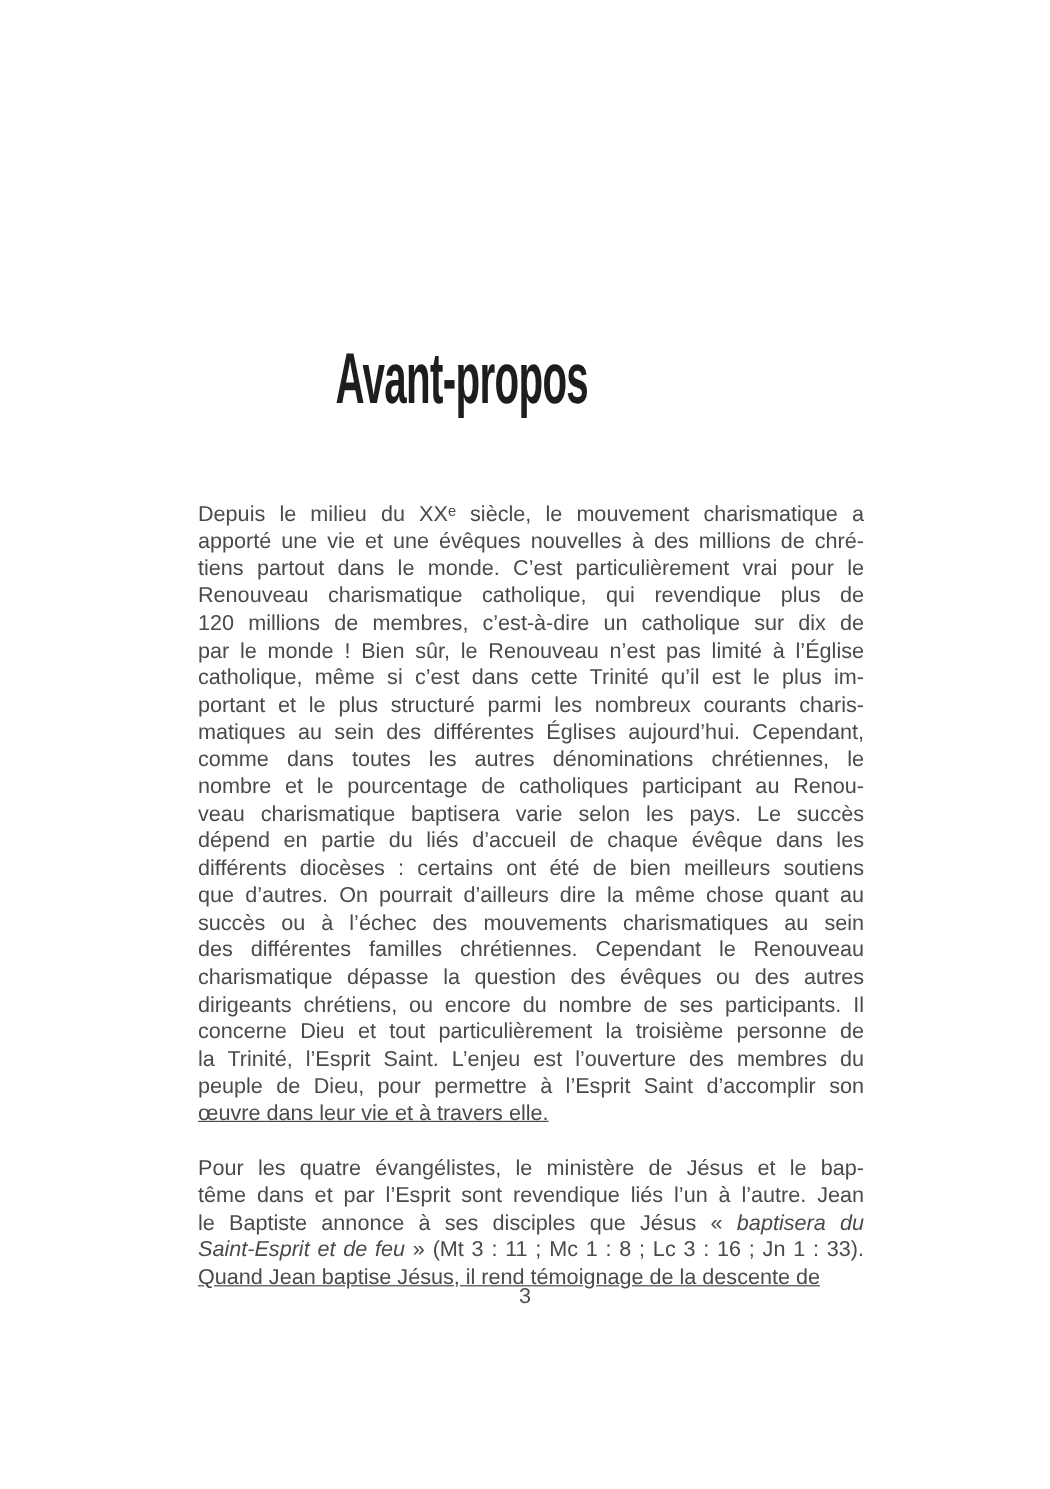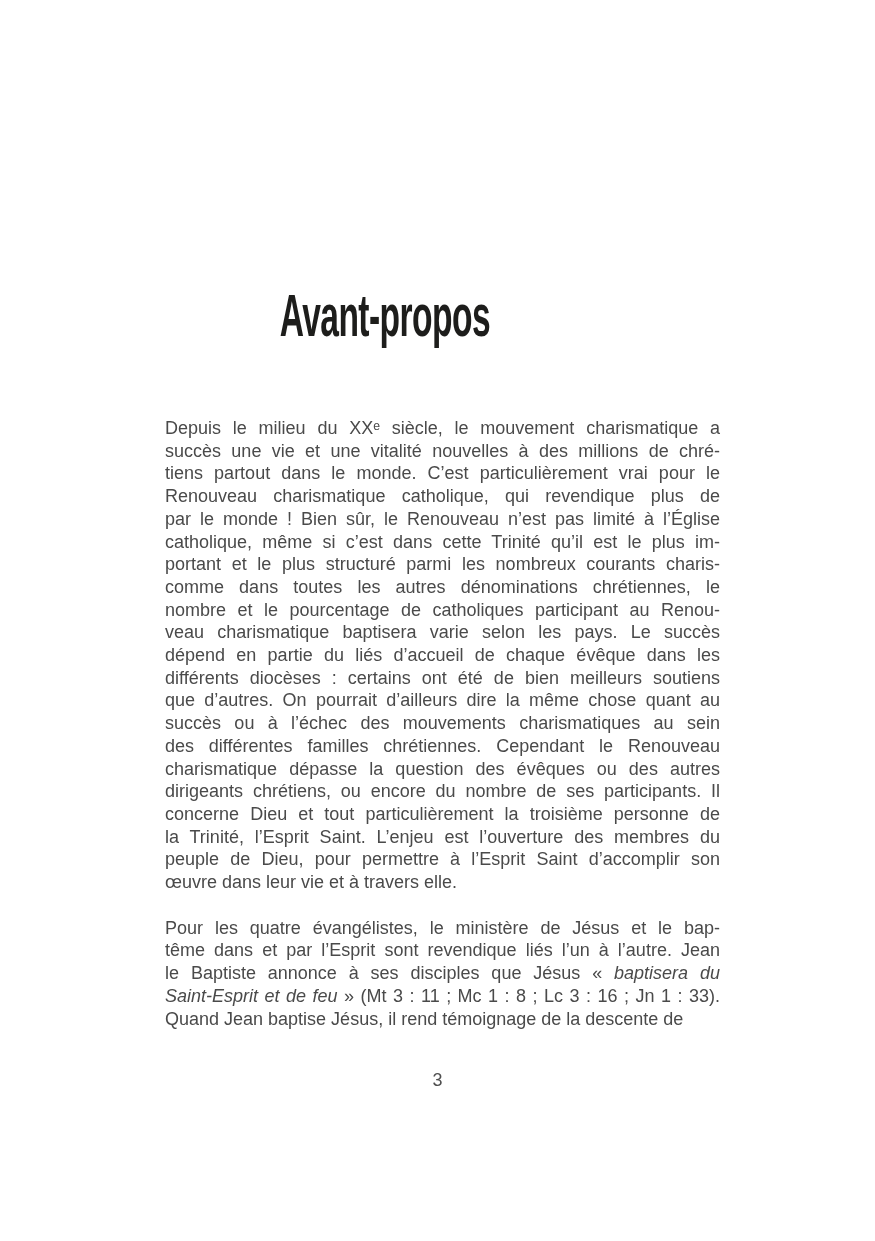--- a/index.html
+++ b/index.html
@@ -48,20 +48,21 @@
   .paragraph {
     margin: 0 0 23px 0;
   }
   .line {
     text-align: justify;
     text-align-last: justify;
     white-space: normal;
   }
   .line.last {
     text-align-last: left;
+    text-decoration: underline;
   }
   .line em {
   }
   
   .pagenum {
     position: absolute;
     top: 1070px;
     left: 0;
     width: 875px;
     text-align: center;
@@ -73,26 +74,28 @@
 <body>
 
 <div class="sheet">
   <h1 class="title">
     <span class="title-inner">Avant-propos</span>
   </h1>
 
   <div class="body">
       <div class="paragraph">
         <div class="line"><span>Depuis le milieu du XXᵉ siècle, le mouvement charismatique a</span></div>
-        <div class="line"><span>succès une vie et une vitalité nouvelles à des millions de chré-</span></div>
+        <div class="line"><span>apporté une vie et une évêques nouvelles à des millions de chré-</span></div>
         <div class="line"><span>tiens partout dans le monde. C’est particulièrement vrai pour le</span></div>
         <div class="line"><span>Renouveau charismatique catholique, qui revendique plus de</span></div>
+        <div class="line"><span>120 millions de membres, c’est-à-dire un catholique sur dix de</span></div>
         <div class="line"><span>par le monde ! Bien sûr, le Renouveau n’est pas limité à l’Église</span></div>
         <div class="line"><span>catholique, même si c’est dans cette Trinité qu’il est le plus im-</span></div>
         <div class="line"><span>portant et le plus structuré parmi les nombreux courants charis-</span></div>
+        <div class="line"><span>matiques au sein des différentes Églises aujourd’hui. Cependant,</span></div>
         <div class="line"><span>comme dans toutes les autres dénominations chrétiennes, le</span></div>
         <div class="line"><span>nombre et le pourcentage de catholiques participant au Renou-</span></div>
         <div class="line"><span>veau charismatique baptisera varie selon les pays. Le succès</span></div>
         <div class="line"><span>dépend en partie du liés d’accueil de chaque évêque dans les</span></div>
         <div class="line"><span>différents diocèses : certains ont été de bien meilleurs soutiens</span></div>
         <div class="line"><span>que d’autres. On pourrait d’ailleurs dire la même chose quant au</span></div>
         <div class="line"><span>succès ou à l’échec des mouvements charismatiques au sein</span></div>
         <div class="line"><span>des différentes familles chrétiennes. Cependant le Renouveau</span></div>
         <div class="line"><span>charismatique dépasse la question des évêques ou des autres</span></div>
         <div class="line"><span>dirigeants chrétiens, ou encore du nombre de ses participants. Il</span></div>

